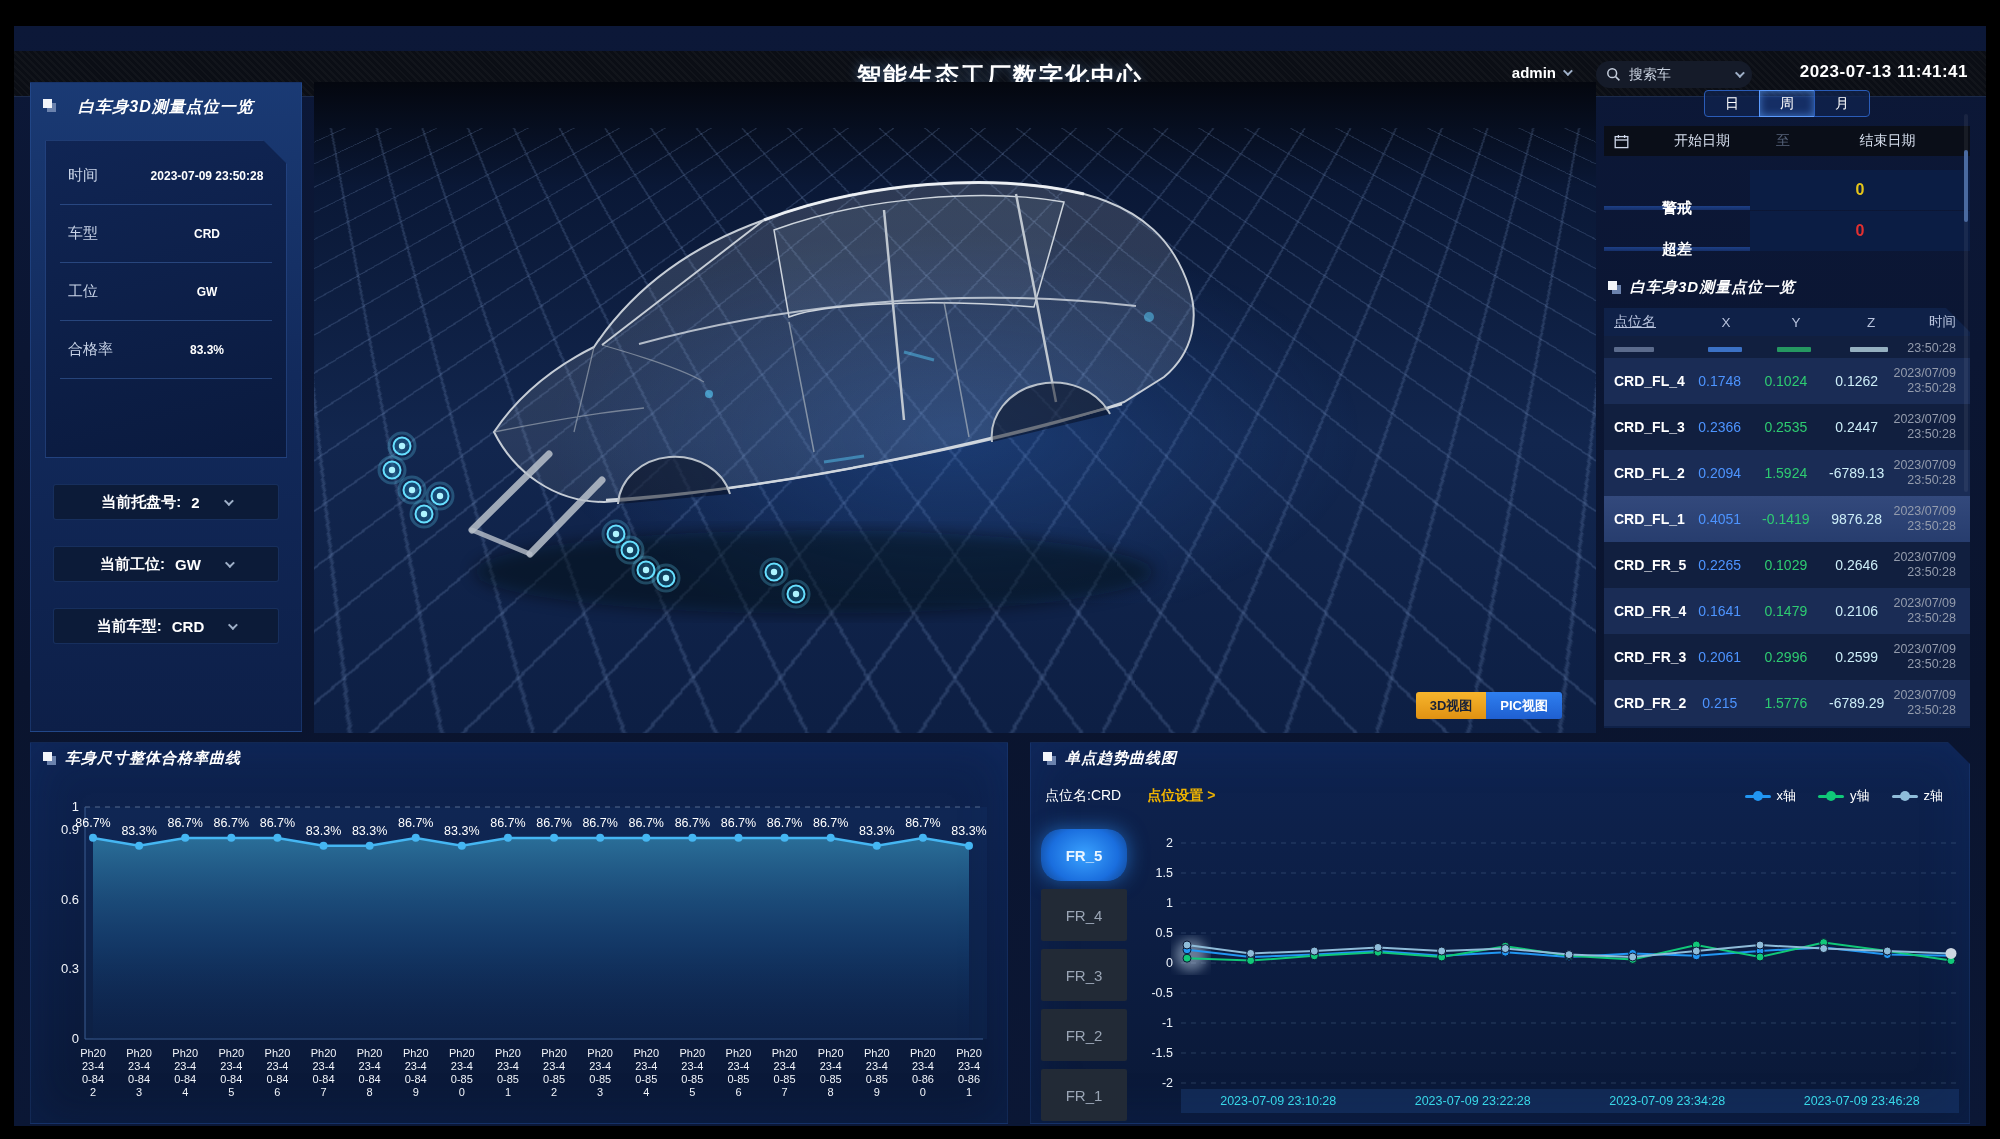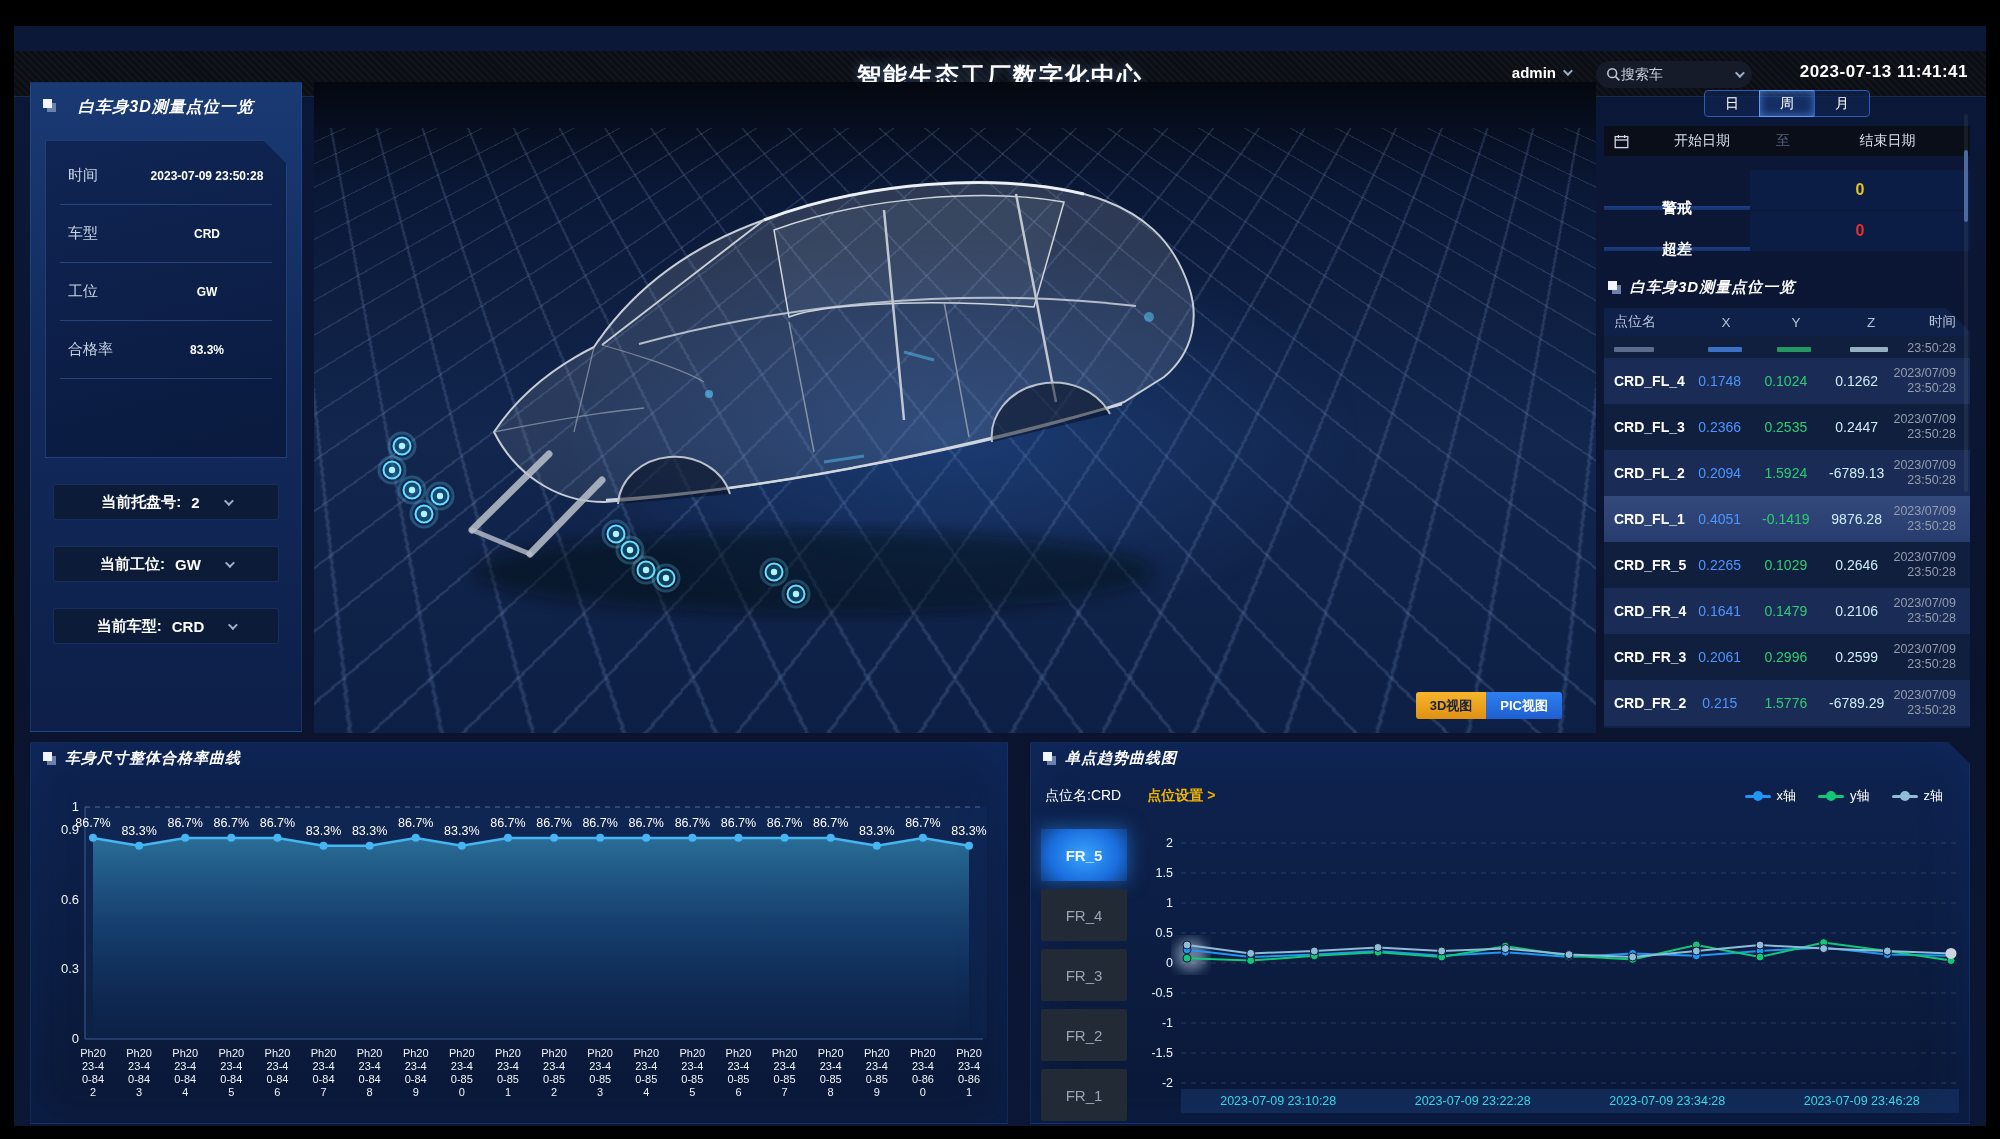--- a/index.html
+++ b/index.html
@@ -9,21 +9,21 @@
            background:linear-gradient(180deg,#0c1838 0%,#0a142e 60%,#0b1735 100%); }
 
   
   .hdr { position:absolute; left:0; top:0; width:100%; height:46px;
          background:#0b0e15 repeating-linear-gradient(45deg, rgba(255,255,255,.028) 0 2px, transparent 2px 5px);
          border-bottom:1px solid #1b2a4a;margin-top:25px; }
   .hdr-title { position:absolute; left:0; right:0; top:9px; text-align:center; font-size:24px; font-weight:bold;
                letter-spacing:2px; text-shadow:0 0 12px rgba(120,180,255,.45); }
   .hdr-user { position:absolute; right:416px; top:13px; font-size:15px; font-weight:bold; display:flex; align-items:center; gap:7px; cursor:pointer; }
   .hdr-search { position:absolute; right:234px; top:10px; width:156px; height:27px; background:#151b29; border-radius:14px;
-                display:flex; align-items:center; padding:0 10px; gap:0; font-size:14px; color:#c6cfdd; }
+                display:flex; align-items:center; padding:0 10px; gap:8px; font-size:14px; color:#c6cfdd; }
   .hdr-time { position:absolute; right:18px; top:11px; font-size:17px; font-weight:bold; letter-spacing:.5px; }
   .chev { width:7px; height:7px; border-right:2px solid #9fb0c8; border-bottom:2px solid #9fb0c8;
           transform:rotate(45deg) translateY(-2px); display:inline-block; }
 
   
   .lpanel { position:absolute; left:16px; top:56px; width:272px; height:650px;
             background:linear-gradient(180deg,#1a3a74 0%,#122a5c 45%,#0d1f48 100%);
             border:1px solid rgba(60,110,200,.25); }
   .ptitle { display:flex; align-items:center; gap:8px; font-size:16px; font-weight:bold; font-style:italic; letter-spacing:1px; }
   .lpanel .ptitle { justify-content:center; padding-top:14px; position:relative; }
@@ -81,21 +81,21 @@
   .stat-value { flex:1; background:#0b1d44; display:flex; align-items:center; justify-content:center;
                 font-size:16px; font-weight:bold; }
   .stat-row:nth-child(1) .stat-value { color:#e6c519; }
   .stat-row:nth-child(2) .stat-value { color:#e23030; }
   .rpanel .ptitle { position:absolute; left:4px; top:196px; font-size:15px; }
   .mtable { position:absolute; left:0; right:0; top:226px; height:420px; background:#0f2148;
             clip-path:polygon(0 0, calc(100% - 24px) 0, 100% 24px, 100% 100%, 0 100%); overflow:hidden; }
   .t-head { display:flex; height:28px; align-items:center; color:#b7c2dc; font-size:13.5px; }
   .c { display:block; }
   .c.name { width:88px; padding-left:10px; font-weight:bold; font-size:14px; }
-  .t-head .c.name { font-weight:normal; }
+  .t-head .c.name { font-weight:normal;text-decoration:underline; }
   .c.x { width:68px; text-align:center; }
   .c.y { width:72px; text-align:center; }
   .c.z { width:78px; text-align:center; }
   .c.time { flex:1; text-align:right; padding-right:14px; }
   .t-row { display:flex; height:46px; align-items:center; font-size:14px; cursor:pointer; }
   .t-row .c.x { color:#4d94ff; }
   .t-row .c.y { color:#2ecc71; }
   .t-row .c.z { color:#cdeef8; }
   .t-row .c.time { font-size:12.5px; color:#949cad; line-height:15px; }
   .t-row .c.time i { font-style:normal; display:block; }
@@ -119,21 +119,21 @@
   .trend-sub .pset { color:#f0b400; font-weight:bold; cursor:pointer; }
   .legend { position:absolute; right:26px; top:44px; display:flex; gap:22px; align-items:center; font-size:13px; }
   .lg-item { display:flex; align-items:center; gap:6px; cursor:pointer; }
   .lg-swatch { width:26px; height:10px; position:relative; }
   .lg-swatch::before { content:""; position:absolute; left:0; right:0; top:3.5px; height:3px; border-radius:2px; background:var(--c); }
   .lg-swatch::after { content:""; position:absolute; left:8px; top:0; width:10px; height:10px; border-radius:50%; background:var(--c); }
   .fr-col { position:absolute; left:10px; top:86px; width:86px; display:flex; flex-direction:column; gap:8px; }
   .fr-btn { height:52px; background:#222a36; color:#9aa5b5; font-size:15px; display:flex; align-items:center;
             justify-content:center; cursor:pointer; border-radius:2px; }
   .fr-btn.active { background:radial-gradient(ellipse 72% 95% at 50% 50%, #3aa2ff 0%, #1a6ede 55%, #0c2e66 100%);
-                   color:#eaf6ff; font-weight:bold; border-radius:0; box-shadow:0 0 20px rgba(50,150,255,.55); }
+                   color:#eaf6ff; font-weight:bold; border-radius:20px; box-shadow:0 0 20px rgba(50,150,255,.55); }
   .trend svg.chart { position:absolute; left:100px; top:74px; }
 </style>
 </head>
 <body>
 
 <div class="stage">
 
   <div class="hdr">
     <div class="hdr-title">智能生态工厂数字化中心</div>
     <div class="hdr-user">

